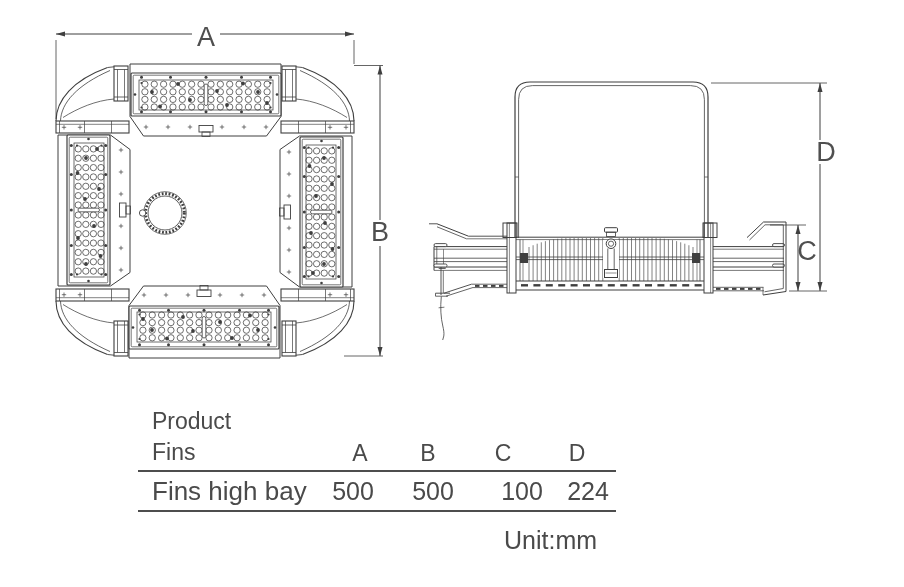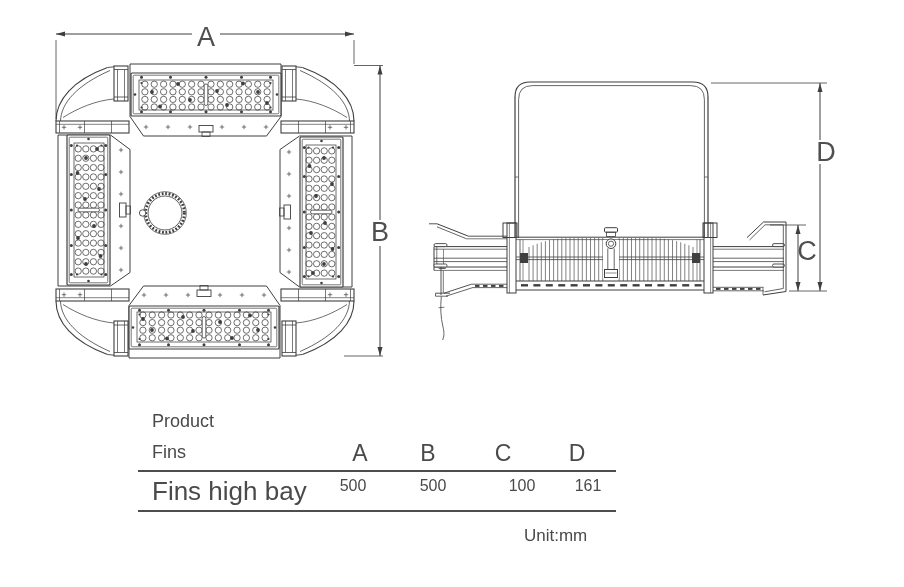--- a/index.html
+++ b/index.html
@@ -2,27 +2,27 @@
 <html><head>
 <meta charset="utf-8">
 <style>
   html,body{margin:0;padding:0;background:#fff;}
   #stage{position:relative;width:904px;height:587px;background:#fff;overflow:hidden;
          font-family:"Liberation Sans", sans-serif;color:#4a4a4a;}
   #drawing{position:absolute;left:0;top:0;}
   .dim-label{font-family:"Liberation Sans", sans-serif;font-size:27px;fill:#4f4f4f;}
   .abs{position:absolute;white-space:nowrap;}
   .ctr{transform:translateX(-50%);}
-  .p-label{left:152px;top:406px;font-size:18px;line-height:31px;}
+  .p-label{left:152px;top:406px;font-size:23px;line-height:31px;}
   .th{top:440px;font-size:23px;}
-  .td{top:477px;font-size:16px;}
+  .td{top:477px;font-size:25px;}
   .row-name{left:152px;top:476px;font-size:26px;}
   .rule{left:138px;width:478px;height:2px;background:#4d4d4d;}
   #rule1{top:470px;} #rule2{top:510px;}
-  .unit{left:524px;top:526px;font-size:17px;}
+  .unit{left:504px;top:526px;font-size:25px;}
 </style>
 </head>
 <body>
 
 <div id="stage">
 
   <svg id="drawing" width="904" height="400" viewBox="0 0 904 400">
     <g id="gen">
         <g>
           <g>
@@ -716,17 +716,17 @@
     </div>
     <div class="abs th ctr" style="left:360px">A</div>
     <div class="abs th ctr" style="left:428px">B</div>
     <div class="abs th ctr" style="left:503px">C</div>
     <div class="abs th ctr" style="left:577px">D</div>
     <div class="abs rule" id="rule1"></div>
     <div class="abs row-name">Fins high bay</div>
     <div class="abs td ctr" style="left:353px">500</div>
     <div class="abs td ctr" style="left:433px">500</div>
     <div class="abs td ctr" style="left:522px">100</div>
-    <div class="abs td ctr" style="left:588px">161</div>
+    <div class="abs td ctr" style="left:588px">224</div>
     <div class="abs rule" id="rule2"></div>
     <div class="abs unit">Unit:mm</div>
   </div>
 </div>
 
 </body></html>

